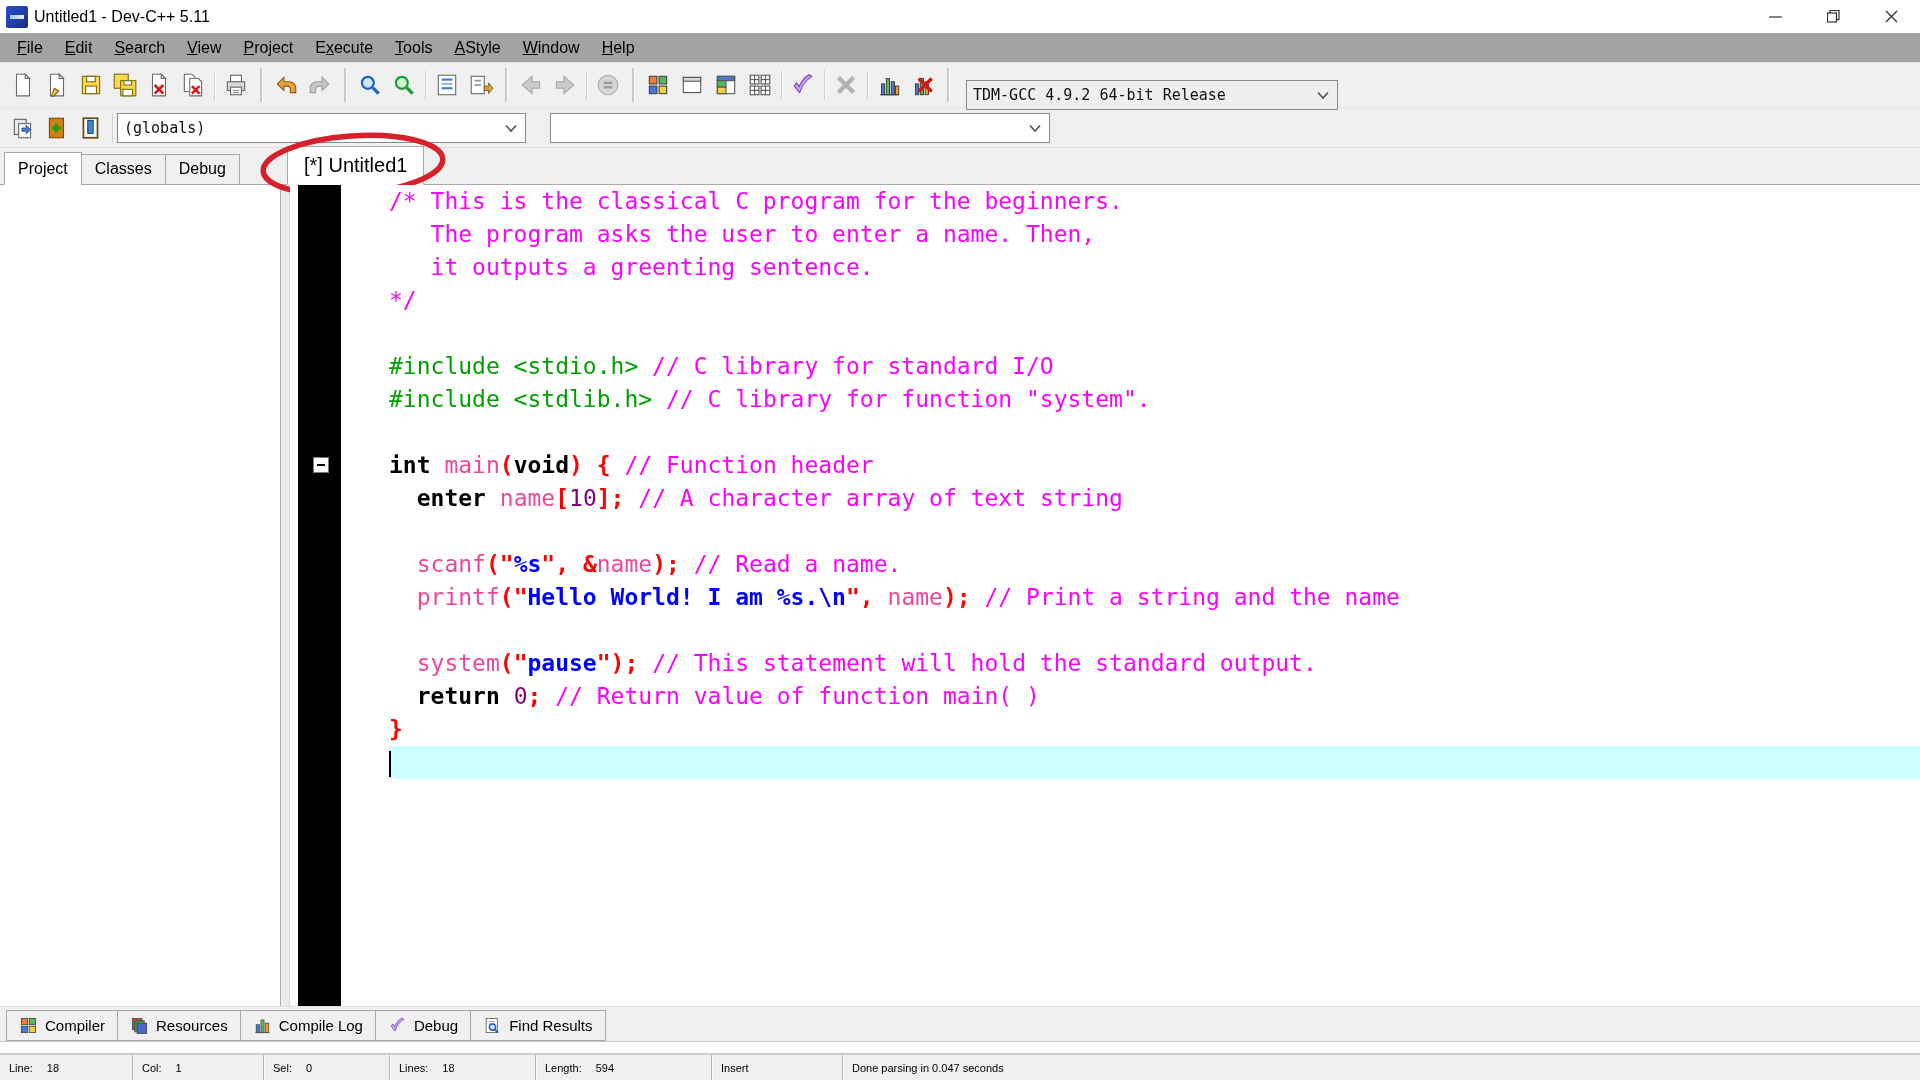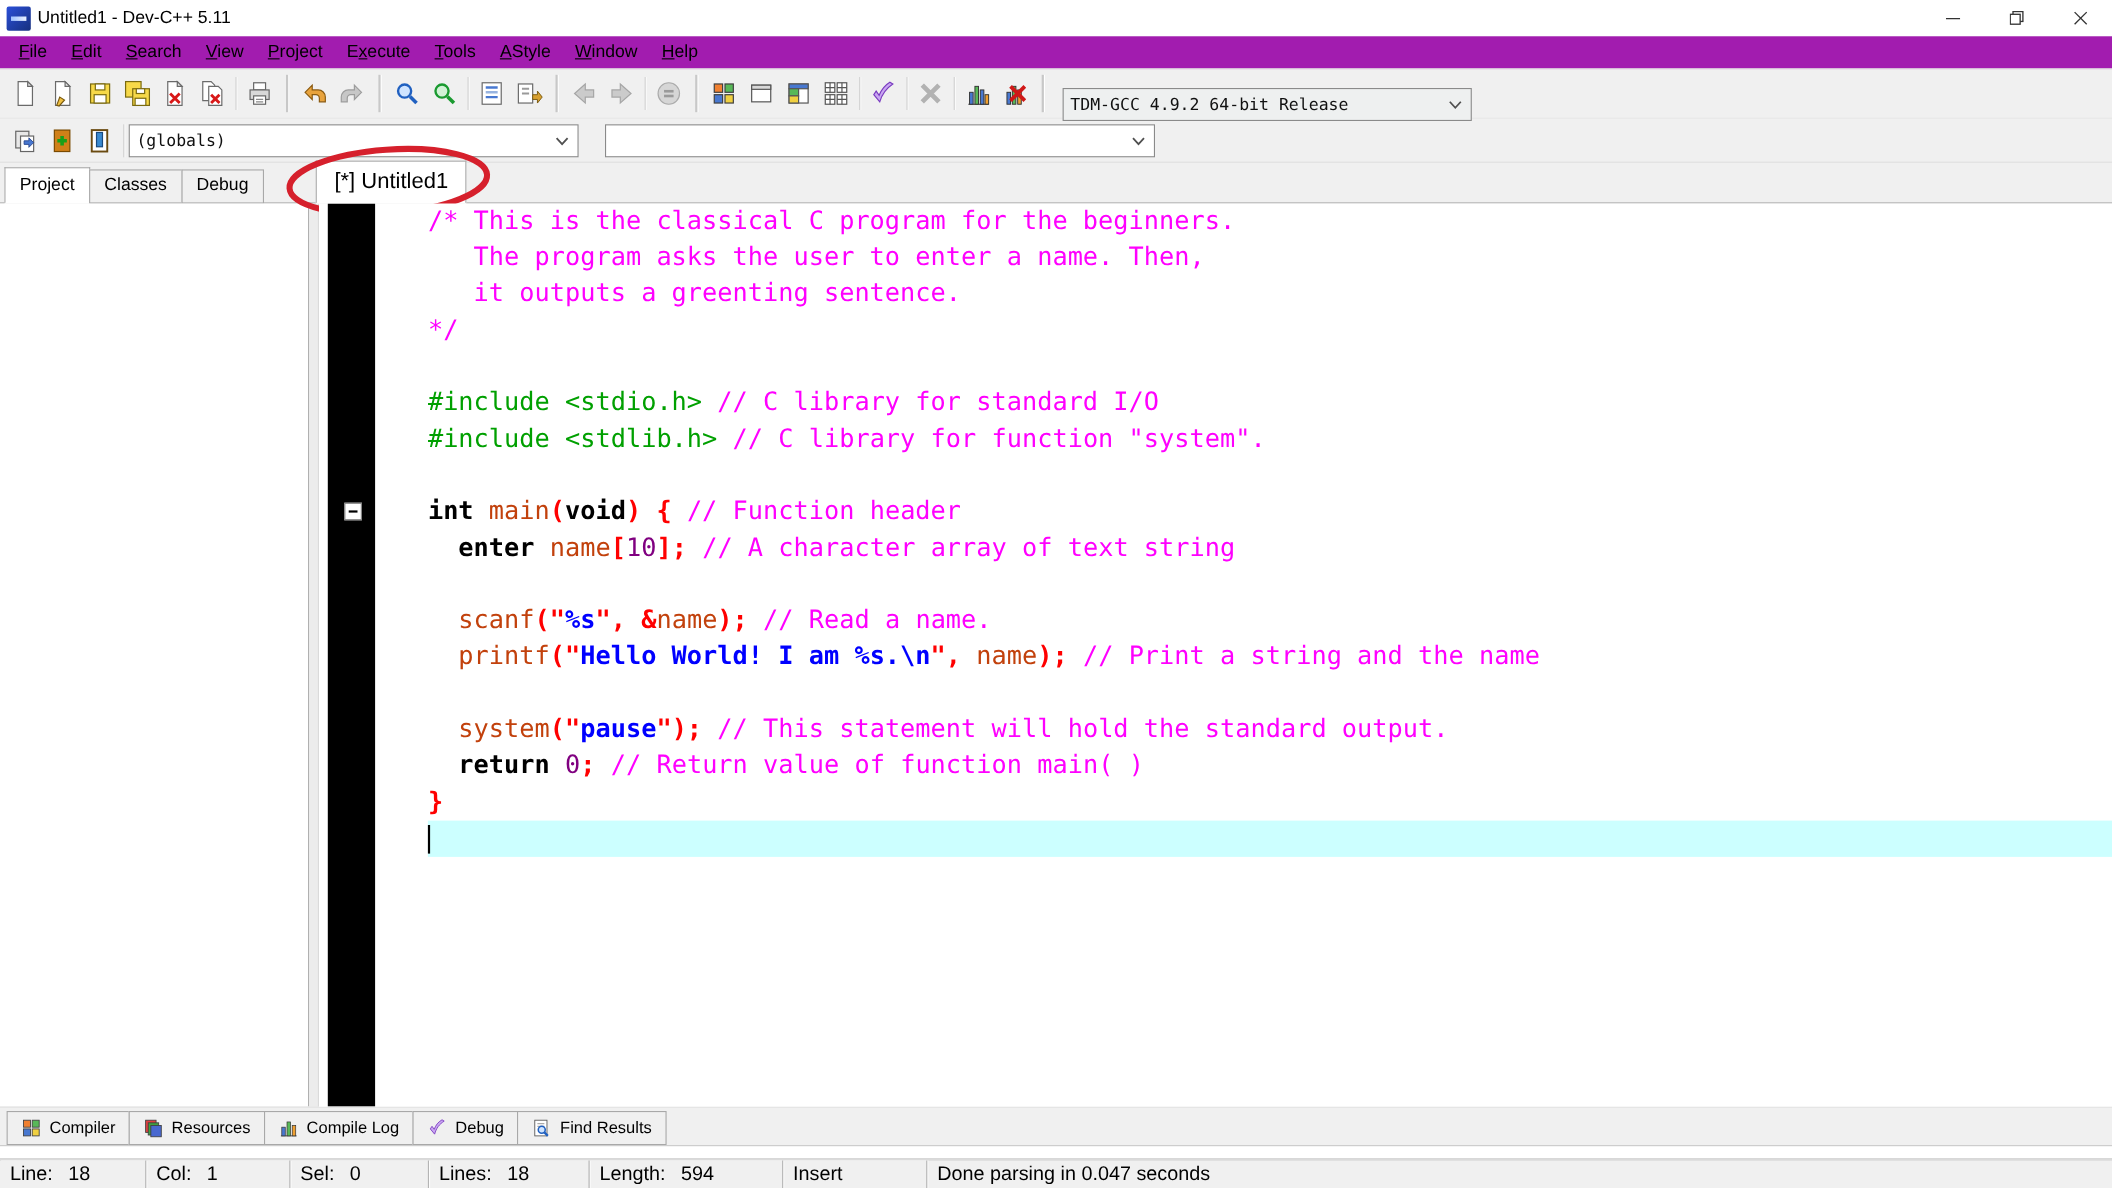--- a/index.html
+++ b/index.html
@@ -12,21 +12,21 @@
   .app-icon { width:22px; height:22px; margin:0 6px 0 6px; border-radius:2px;
               background:linear-gradient(135deg,#2b4fd8,#16307e); position:relative; }
   .app-icon::after{ content:""; position:absolute; left:4px; top:9px; width:14px; height:4px;
               background:linear-gradient(90deg,#9fc2ff,#e8f0ff); }
   .title-text { font-size:16px; color:#000; }
   .win-controls { margin-left:auto; display:flex; height:100%; }
   .win-btn { width:58px; height:100%; display:flex; align-items:center; justify-content:center; }
   .win-btn svg { width:13px; height:13px; stroke:#333; stroke-width:1.2; fill:none; }
 
   
-  .menubar { height:30px; background:#a21caf; display:flex; align-items:center; padding-left:6px;
+  .menubar { height:30px; background:#a3a3a3; display:flex; align-items:center; padding-left:6px;
              border-bottom:1px solid #e3e3e3; flex:0 0 auto; }
   .menu-item { font-size:16px; color:#000; padding:4px 11px; cursor:default; }
   .menu-item u { text-decoration:underline; }
 
   
   .toolbar { background:#f0f0f0; display:flex; align-items:center; flex:0 0 auto; }
   .toolbar1 { height:45px; border-bottom:1px solid #e6e6e6; padding-left:6px; }
   .toolbar2 { height:40px; border-bottom:1px solid #dcdcdc; padding-left:6px; }
   .tbtn { width:34px; height:34px; display:flex; align-items:center; justify-content:center; border-radius:2px; }
   .tbtn svg { width:26px; height:26px; }
@@ -66,33 +66,33 @@
   .code { flex:1; position:relative; font-family:"DejaVu Sans Mono", monospace; font-size:23px; }
   .code-line { height:33px; line-height:33px; white-space:pre;margin-left:48px; }
   .code-line.cursor { background:#ccffff; }
   .caret { display:inline-block; width:2px; height:26px; background:#000; vertical-align:middle; margin-right:-2px; }
   .seg-com { color:#ff00ff; }
   .seg-dir { color:#00a000; }
   .seg-kw  { color:#000; font-weight:bold; }
   .seg-pun { color:#ff0000; font-weight:bold; }
   .seg-num { color:#800080; }
   .seg-str { color:#0000ff; font-weight:bold; }
-  .seg-id  { color:#c2410c; }
+  .seg-id  { color:#ec4899; }
 
   
   .bottom-tabs { height:35px; background:#f0f0f0; display:flex; align-items:flex-end; padding-left:6px;
                  border-top:1px solid #e0e0e0; flex:0 0 auto; }
   .btab { height:31px; display:flex; align-items:center; gap:7px; padding:0 12px;
           border:1px solid #a8a8a8; margin-right:-1px; background:#f0f0f0; font-size:15px; color:#000; }
   .btab svg { width:19px; height:19px; }
 
   
   .report-strip { height:13px; background:#fff; border:1px solid #c8c8c8; border-left:none; border-right:none; flex:0 0 auto; }
   .statusbar { height:26px; background:#f0f0f0; border-top:1px solid #d0d0d0; display:flex;
-               align-items:center; font-size:18px; color:#000; flex:0 0 auto; }
+               align-items:center; font-size:11px; color:#000; flex:0 0 auto; }
   .sseg { height:100%; display:flex; align-items:center; gap:14px; padding-left:9px;
           border-right:1px solid #b4b4b4; box-shadow:1px 0 0 #fbfbfb; }
   .sseg.last { flex:1; border-right:none; box-shadow:none; }
 </style>
 </head>
 <body>
 
 <div class="app">
 
   <div class="titlebar">

